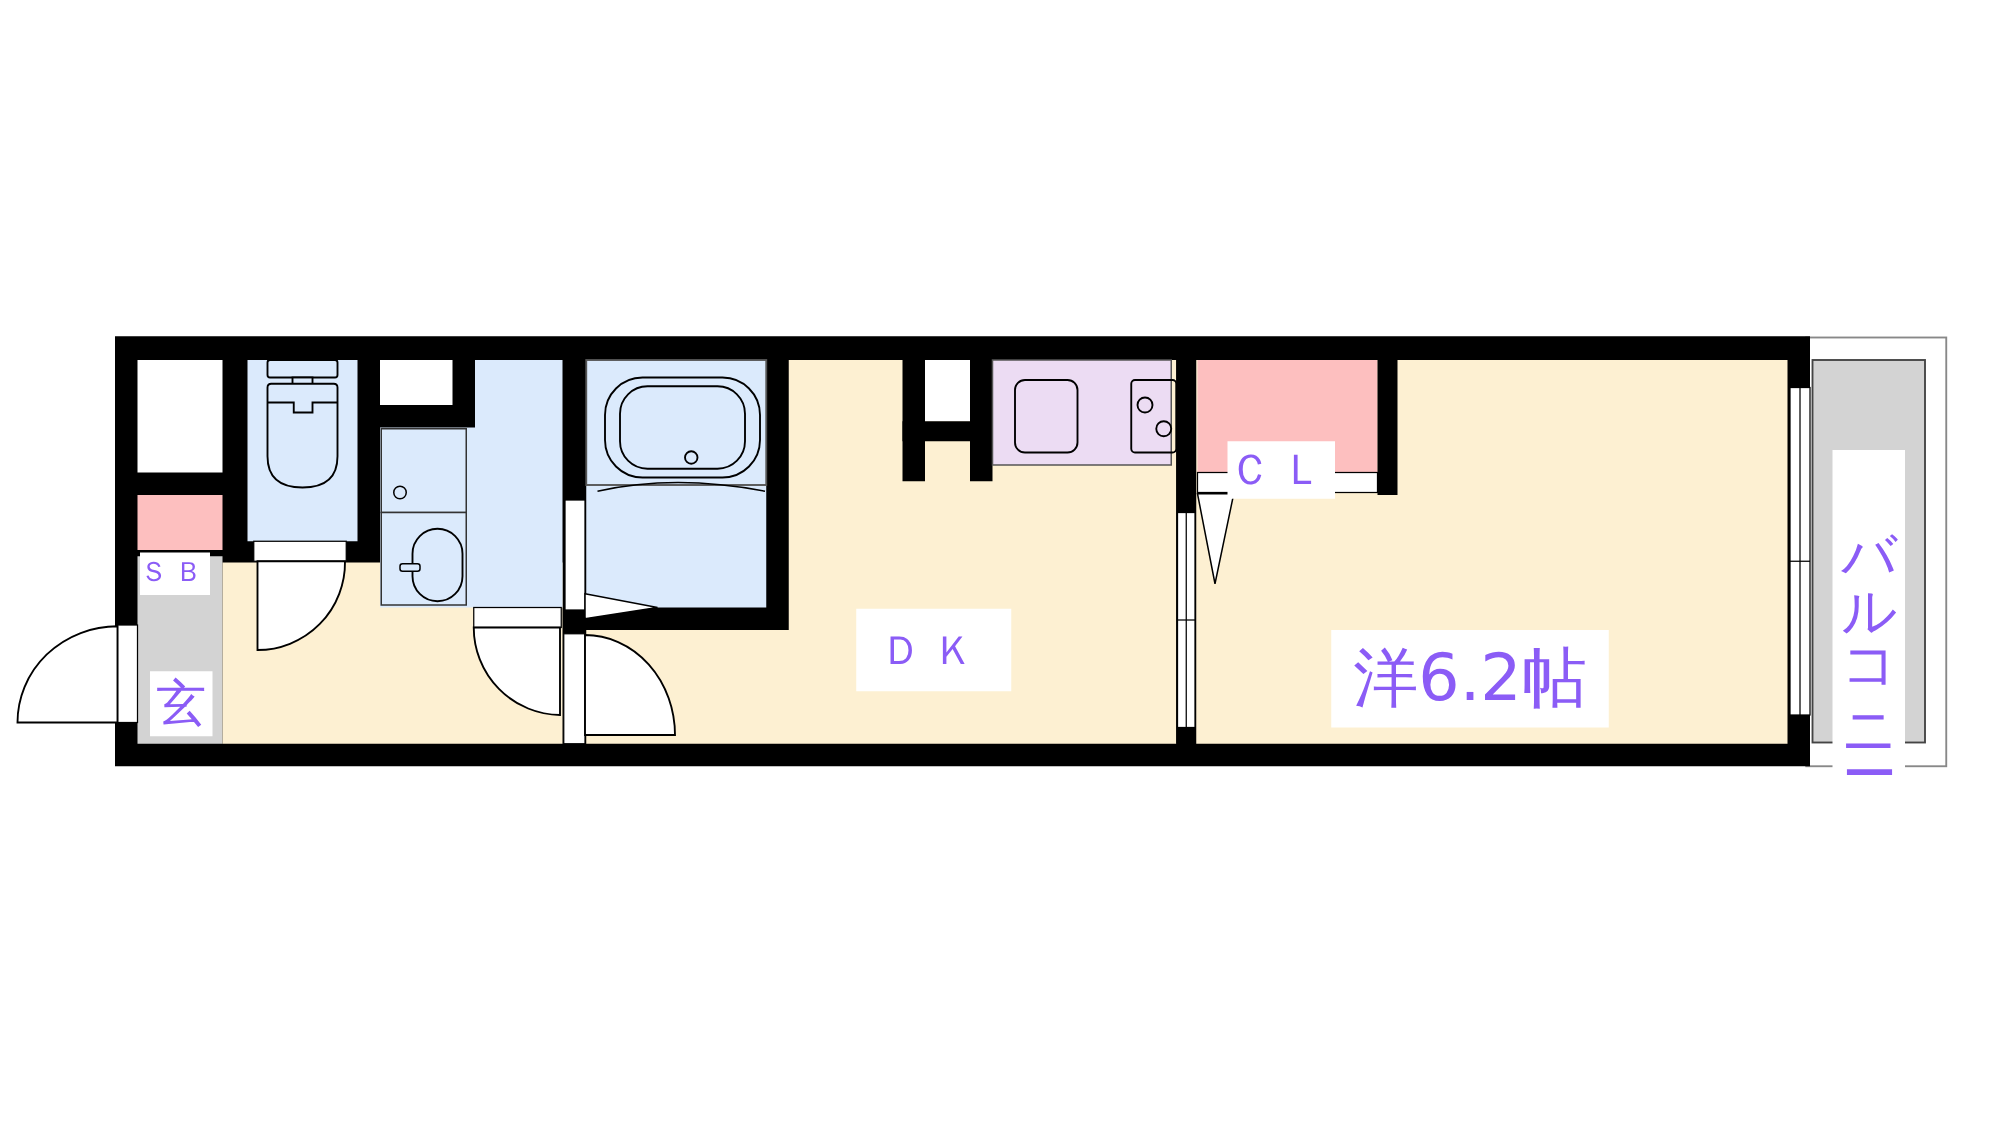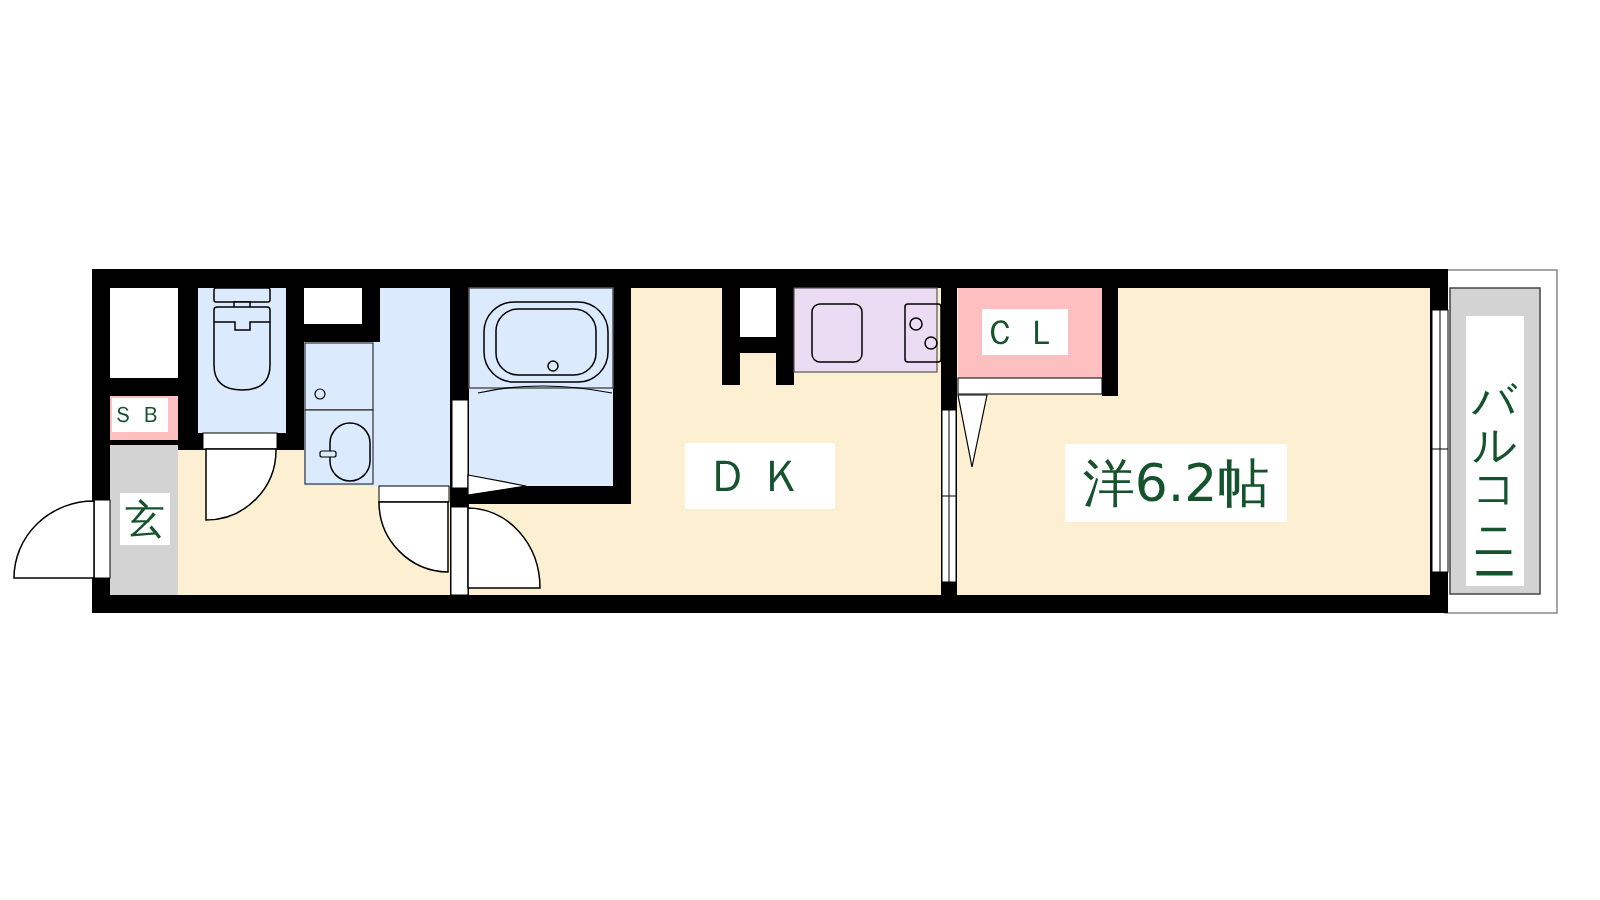--- a/index.html
+++ b/index.html
@@ -1,18 +1,18 @@
 <!DOCTYPE html>
 <html><head>
 <meta charset="utf-8">
 <style>
   html, body { margin:0; padding:0; background:#ffffff; }
   body { width:1600px; height:900px; position:relative; overflow:hidden; font-family:"DejaVu Sans", sans-serif; }
   svg { position:absolute; left:0; top:0; }
-  .label { position:absolute; background:#ffffff; color:#14532d; display:flex; align-items:center; justify-content:center; white-space:nowrap; line-height:1; }
+  .label { position:absolute; background:#ffffff; color:#8b5cf6; display:flex; align-items:center; justify-content:center; white-space:nowrap; line-height:1;margin-top:44px; }
 </style>
 </head>
 <body>
 
 <svg width="1600" height="900" viewBox="0 0 1600 900">
 
   <rect x="1445" y="270" width="112" height="343" fill="#ffffff" stroke="#888" stroke-width="1.5"></rect>
   <rect x="1450" y="288" width="90" height="306" fill="#d3d3d3" stroke="#444" stroke-width="1.5"></rect>
 
   <rect x="92" y="269" width="1356" height="344" fill="#000"></rect>
@@ -101,16 +101,16 @@
   <path d="M448 502 L448 572 A70 70 0 0 1 379 502 Z" fill="#ffffff" stroke="#000" stroke-width="1.5"></path>
   <rect x="451" y="507" width="17" height="88" fill="#ffffff" stroke="#000" stroke-width="1"></rect>
   <path d="M468 508 L468 588 L540 588 A72 80 0 0 0 468 508 Z" fill="#ffffff" stroke="#000" stroke-width="1.5"></path>
 
   <rect x="94" y="500" width="16" height="78" fill="#ffffff" stroke="#000" stroke-width="1"></rect>
   <path d="M94 501 L94 578 L14 578 A80 77 0 0 1 94 501 Z" fill="#ffffff" stroke="#000" stroke-width="1.5"></path>
 </svg>
 
 <div class="label" style="left:112px;top:398px;width:56px;height:34px;font-size:22px;letter-spacing:6px;">ＳＢ</div>
 <div class="label" style="left:120px;top:493px;width:50px;height:52px;font-size:40px;">玄</div>
-<div class="label" style="left:685px;top:443px;width:150px;height:66px;font-size:44px;letter-spacing:10px;">ＤＫ</div>
+<div class="label" style="left:685px;top:443px;width:124px;height:66px;font-size:32px;letter-spacing:10px;">ＤＫ</div>
 <div class="label" style="left:982px;top:309px;width:86px;height:46px;font-size:34px;letter-spacing:8px;">ＣＬ</div>
-<div class="label" style="left:1065px;top:444px;width:222px;height:78px;font-size:52px;">洋6.2帖</div>
+<div class="label" style="left:1065px;top:460px;width:222px;height:78px;font-size:52px;">洋6.2帖</div>
 <div class="label" style="left:1466px;top:316px;width:58px;height:270px;font-size:44px;writing-mode:vertical-rl;">バルコニー</div>
 
 </body></html>

